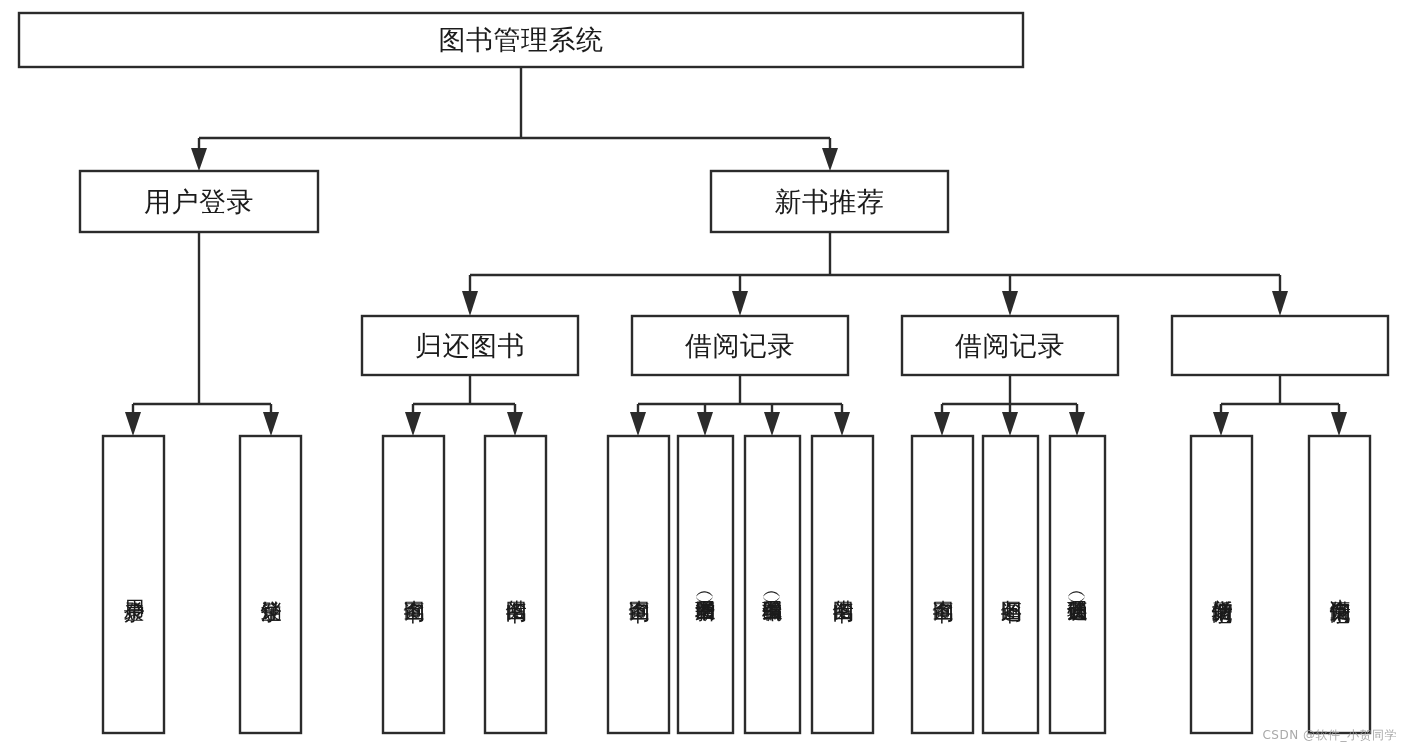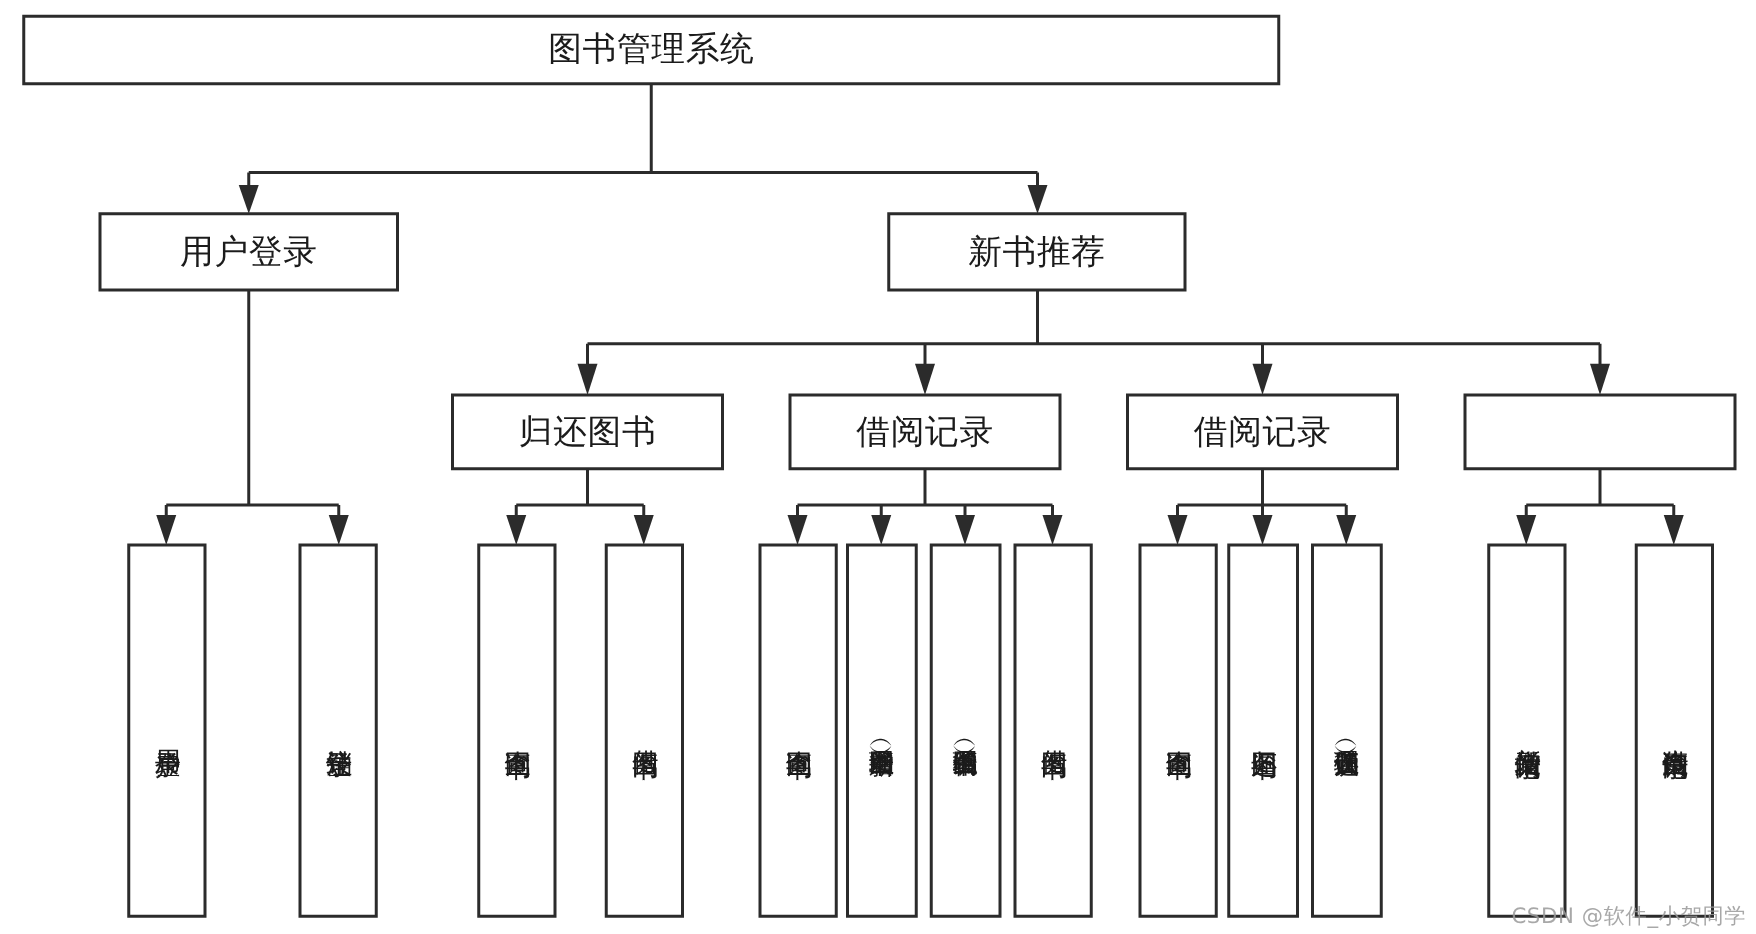--- a/index.html
+++ b/index.html
@@ -67,21 +67,21 @@
   }
   .node-label-v.tight {
     font-size: 20px;
     letter-spacing: 0px;
   }
   .watermark {
     position: absolute;
     right: 8px;
     bottom: 3px;
     color: #9a9a9a;
-    font-size: 17px;
+    font-size: 12px;
     letter-spacing: 0.5px;
     white-space: nowrap;
     opacity: 0.85;
   }
 </style>
 </head>
 <body>
 
 <div id="diagram-root">
 

